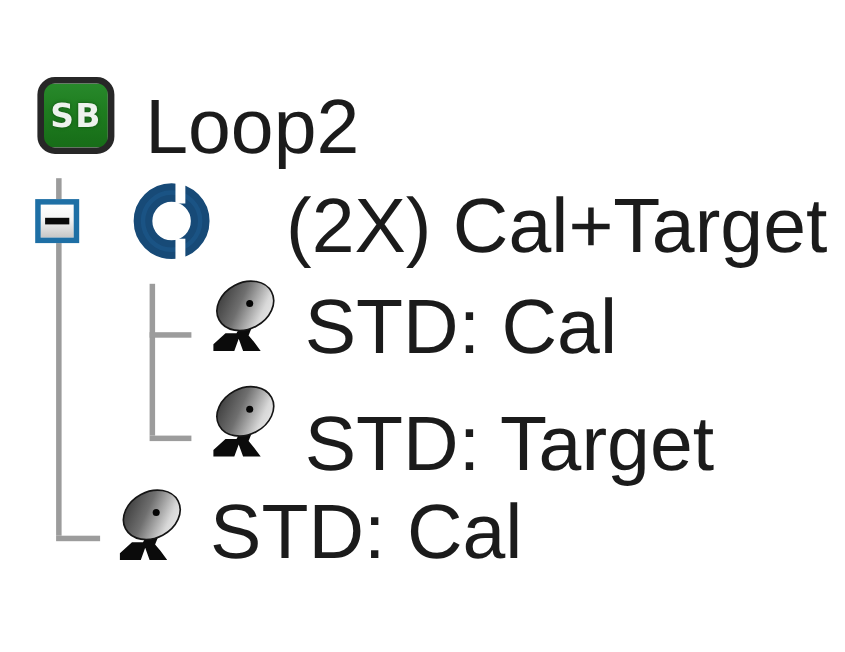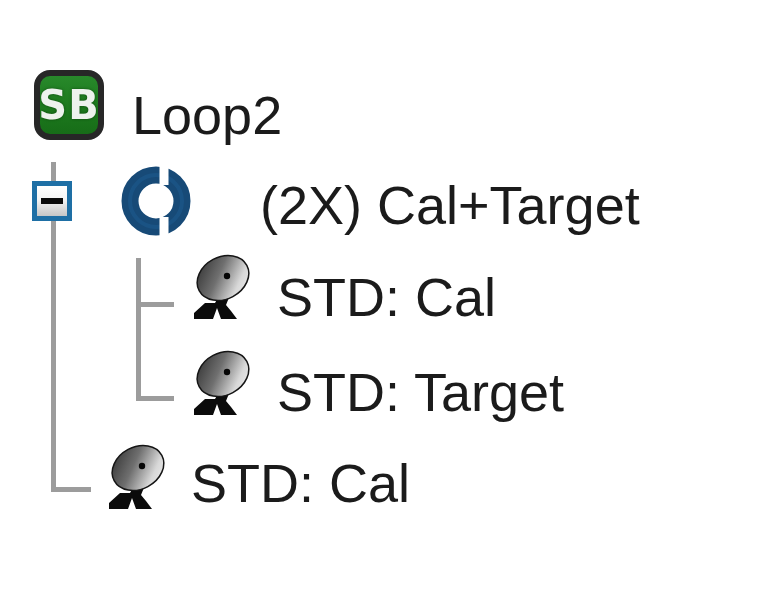--- a/index.html
+++ b/index.html
@@ -18,21 +18,21 @@
 
   
   .tline {
     position: absolute;
     background: #9c9c9c;
   }
 
   
   .node-label {
     position: absolute;
-    font-size: 54px;
+    font-size: 70px;
     line-height: 70px;
     color: #1b1b1b;
     white-space: nowrap;
     letter-spacing: 0px;
   }
 
   
   .sb-icon {
     position: absolute;
     left: 34px; top: 70px;
@@ -41,21 +41,21 @@
     background: linear-gradient(180deg, #28892b 0%, #1e7c1f 45%, #176d18 100%);
     border: 6px solid #272727;
     border-radius: 16px;
     display: flex;
     align-items: center;
     justify-content: center;
   }
   .sb-icon span {
     font-family: "DejaVu Sans", sans-serif;
     font-weight: bold;
-    font-size: 40px;
+    font-size: 30px;
     color: #edf2ed;
     letter-spacing: 1px;
     text-shadow: 0 0 3px rgba(0,40,0,0.6);
   }
 
   
   .expander {
     position: absolute;
     left: 32px; top: 181px;
     width: 40px; height: 40px;
@@ -76,21 +76,21 @@
   
   .loop-icon  { position: absolute; left: 119px; top: 164px; width: 74px; height: 74px; }
   .dish-icon  { position: absolute; width: 68px; height: 72px; }
   #dish-1 { left: 191px; top: 251px; }
   #dish-2 { left: 191px; top: 347px; }
   #dish-3 { left: 106px; top: 441px; }
 
   #label-root   { left: 132px; top: 80px;  }
   #label-loop   { left: 216px; top: 170px; margin-left: 44px; }
   #label-cal1   { left: 277px; top: 262px; }
-  #label-target { left: 277px; top: 357px; text-align: right; }
+  #label-target { left: 277px; top: 368px; text-align: right; }
   #label-cal2   { left: 191px; top: 448px; }
 
   
   #v1a { left: 51px;  top: 162px; width: 5px;  height: 19px;  }
   #v1b { left: 51px;  top: 221px; width: 5px;  height: 266px; }
   #h1  { left: 51px;  top: 487px; width: 40px; height: 5px;   }
   #v2  { left: 136px; top: 258px; width: 5px;  height: 138px; }
   #h2  { left: 136px; top: 302px; width: 38px; height: 5px;   }
   #h3  { left: 136px; top: 396px; width: 38px; height: 5px;   }
 

